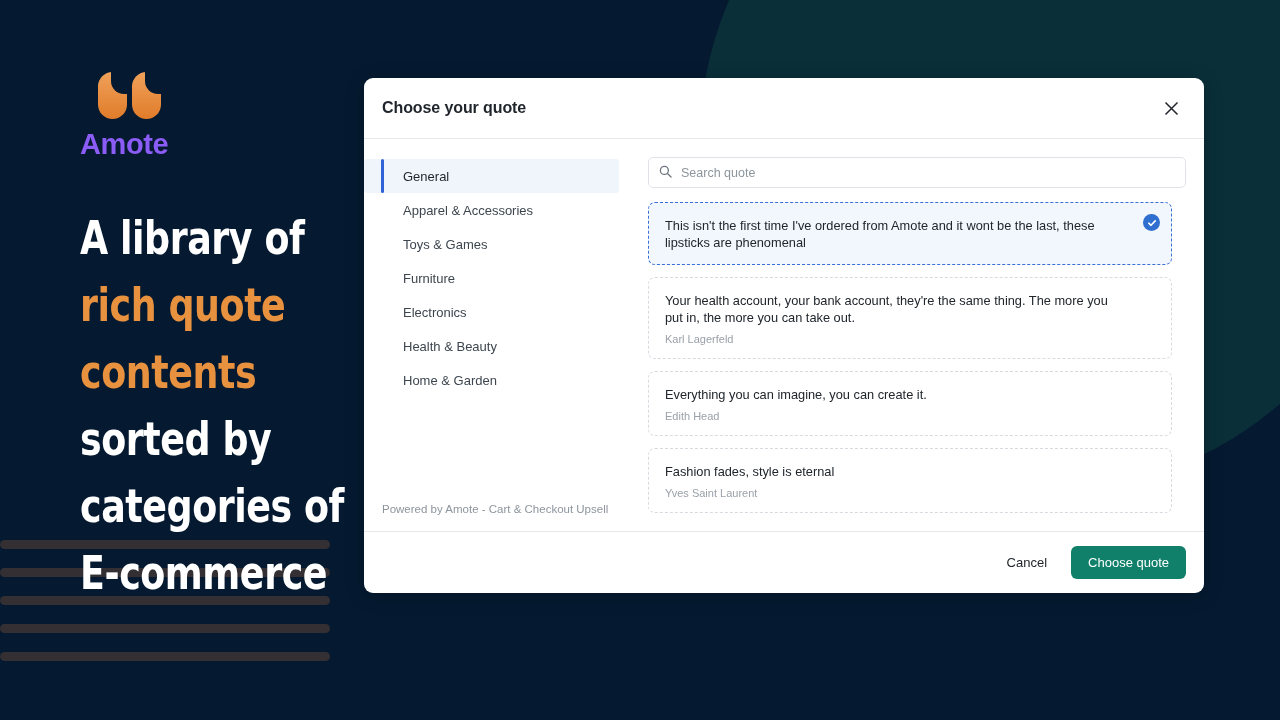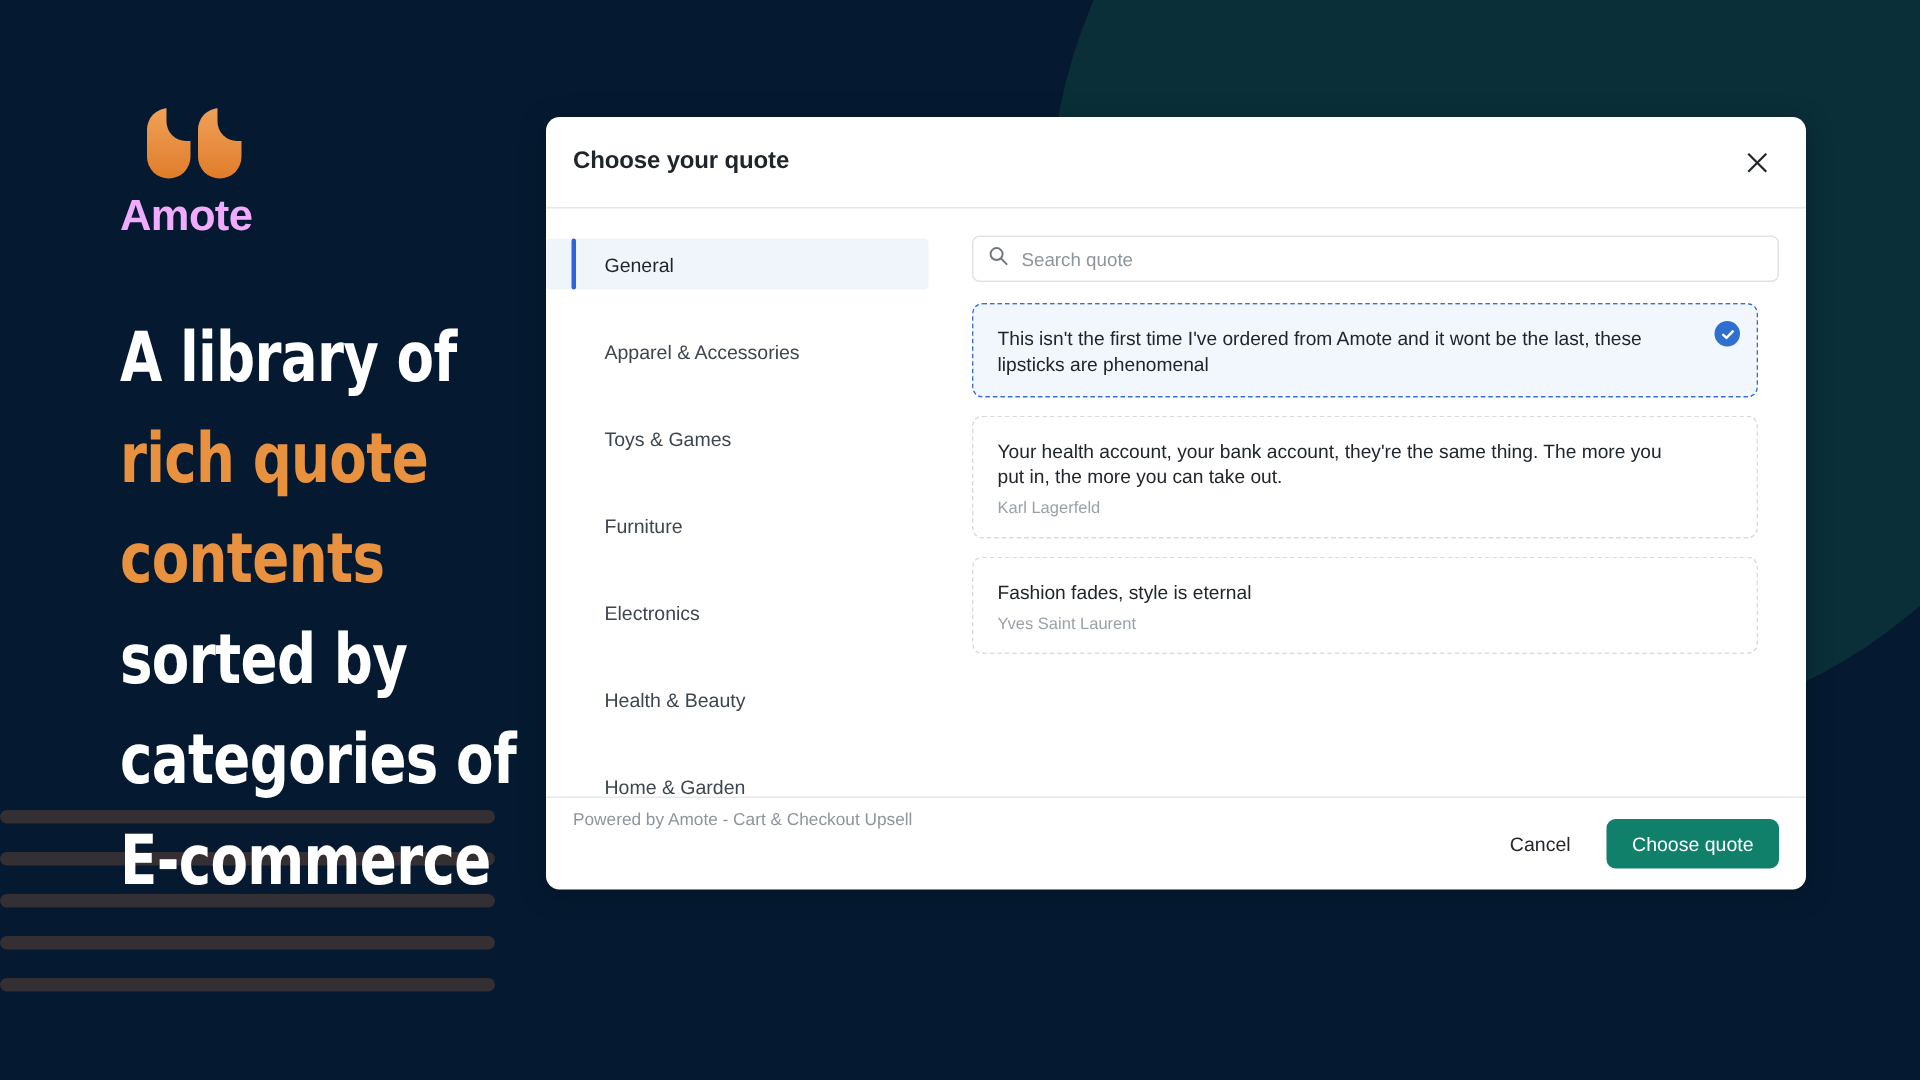--- a/index.html
+++ b/index.html
@@ -45,21 +45,21 @@
     position:absolute;
     right:-1px; top:-1px;
     width:17px; height:23px;
     background:#051a31;
     border-radius:0 14px 0 13px;
   }
   #logo-text {
     margin-top:9px;
     font-size:29px;
     font-weight:bold;
-    color:#f0abfc;
+    color:#8b5cf6;
     letter-spacing:-0.4px;
   }
   #headline {
     margin-top:44px;
     font-family:"DejaVu Sans Condensed","Liberation Sans Narrow","Liberation Sans", sans-serif;
     font-weight:bold;
     font-size:46px;
     line-height:67px;
     color:#ffffff;
     letter-spacing:-0.5px;
@@ -107,21 +107,21 @@
   
   #sidebar {
     width:272px; flex:0 0 272px;
     padding:20px 0 0 0;
     display:flex; flex-direction:column;
   }
   #category-label {
     font-size:12.5px; font-weight:bold; color:#202528;
     padding:0 0 10px 18px;
   }
-  #category-list { display:flex; flex-direction:column;gap:24px; }
+  #category-list { display:flex; flex-direction:column; }
   .cat-item {
     height:34px;
     display:flex; align-items:center;
     padding-left:39px;
     font-size:13px;
     color:#3d464f;
     cursor:pointer;
     position:relative;
     margin-right:17px;
     border-radius:3px;
@@ -329,20 +329,24 @@
               <svg width="10" height="10" viewBox="0 0 10 10" aria-hidden="true">
                 <path d="M1.8 5.2 L4 7.3 L8.2 2.9" stroke="#ffffff" stroke-width="1.6" fill="none" stroke-linecap="round" stroke-linejoin="round"></path>
               </svg>
             </span>
           </div>
           <div class="quote-card">
             <div class="quote-text">Your health account, your bank account, they're the same thing. The more you put in, the more you can take out.</div>
             <div class="quote-author">Karl Lagerfeld</div>
           </div>
           <div class="quote-card">
+            <div class="quote-text">Everything you can imagine, you can create it.</div>
+            <div class="quote-author">Edith Head</div>
+          </div>
+          <div class="quote-card">
             <div class="quote-text">Fashion fades, style is eternal</div>
             <div class="quote-author">Yves Saint Laurent</div>
           </div>
         </div>
     </div>
 
   </div>
 
   <div id="modal-footer">
     <button id="cancel-btn">Cancel</button>

